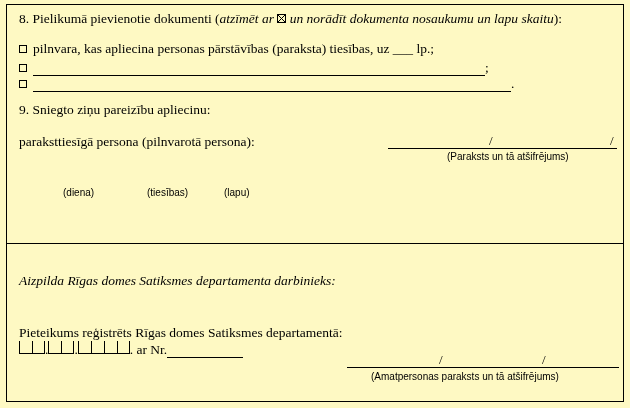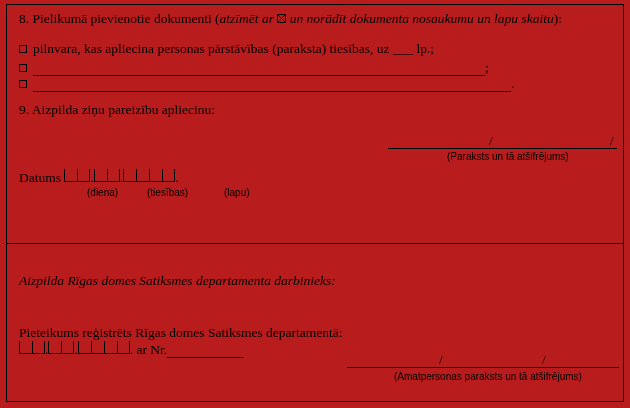--- a/index.html
+++ b/index.html
@@ -9,21 +9,21 @@
   }
   body {
     font-family: "Liberation Serif", serif;
     color: #000000;
   }
   .page {
     position: relative;
     width: 630px;
     height: 408px;
     box-sizing: border-box;
-    background: #b91c1c;
+    background: #fef9c3;
     overflow: hidden;
   }
   .frame {
     position: absolute;
     left: 6px;
     top: 4px;
     width: 618px;
     height: 398px;
     border: 1.5px solid #000;
     box-sizing: border-box;
@@ -133,47 +133,44 @@
       <div class="row t14" style="left:12px; top:55px;">
         <span class="cb"></span><span class="uline" style="width:452px;"></span><span>;</span>
       </div>
 
       <div class="row t14" style="left:12px; top:71px;">
         <span class="cb"></span><span class="uline" style="width:478px;"></span><span>.</span>
       </div>
 
       <div class="row t14" style="left:12px; top:97px;">
         <span>9.</span>
-        <span>Aizpilda ziņu pareizību apliecinu:</span>
+        <span>Sniegto ziņu pareizību apliecinu:</span>
       </div>
 
+      <div class="row t14" style="left:12px; top:129px;">paraksttiesīgā persona (pilnvarotā persona):</div>
 
       <div class="sig-line" style="left:381px; top:143px; width:229px;"></div>
       <div class="slash" style="left:482px; top:128px;">/</div>
       <div class="slash" style="left:603px; top:128px;">/</div>
       <div class="row tiny" style="left:440px; top:146px;">(Paraksts un tā atšifrējums)</div>
 
-      <div class="row t14" style="left:12px; top:164px;">
-        <span>Datums</span>
-        <span class="boxes"><span class="cell"></span><span class="cell last"></span></span><span>.</span><span class="boxes"><span class="cell"></span><span class="cell last"></span></span><span>.</span><span class="boxes"><span class="cell"></span><span class="cell"></span><span class="cell"></span><span class="cell last"></span></span><span>.</span>
-      </div>
-      <div class="row tiny" style="left:80px; top:182px;">(diena)</div>
+      <div class="row tiny" style="left:56px; top:182px;">(diena)</div>
       <div class="row tiny" style="left:140px; top:182px;">(tiesības)</div>
       <div class="row tiny" style="left:217px; top:182px;">(lapu)</div>
 
       <div class="divider"></div>
 
       <div class="row t14" style="left:12px; top:320px;">Pieteikums reģistrēts Rīgas domes Satiksmes departamentā:</div>
 
       <div class="row t14 it" style="left:12px; top:268px;">Aizpilda Rīgas domes Satiksmes departamenta darbinieks:</div>
 
       <div class="row t14" style="left:12px; top:336px;">
         <span class="boxes"><span class="cell"></span><span class="cell last"></span></span><span>.</span><span class="boxes"><span class="cell"></span><span class="cell last"></span></span><span>.</span><span class="boxes"><span class="cell"></span><span class="cell"></span><span class="cell"></span><span class="cell last"></span></span><span>. ar Nr.</span><span class="uline" style="width:76px;"></span>
       </div>
 
       <div class="sig-line" style="left:340px; top:362px; width:272px;"></div>
       <div class="slash" style="left:432px; top:347px;">/</div>
       <div class="slash" style="left:535px; top:347px;">/</div>
-      <div class="row tiny" style="left:364px; top:366px;margin-left:23px;">(Amatpersonas paraksts un tā atšifrējums)</div>
+      <div class="row tiny" style="left:364px; top:366px;">(Amatpersonas paraksts un tā atšifrējums)</div>
 
     </div>
   </div>
 </div>
 
 </body></html>

